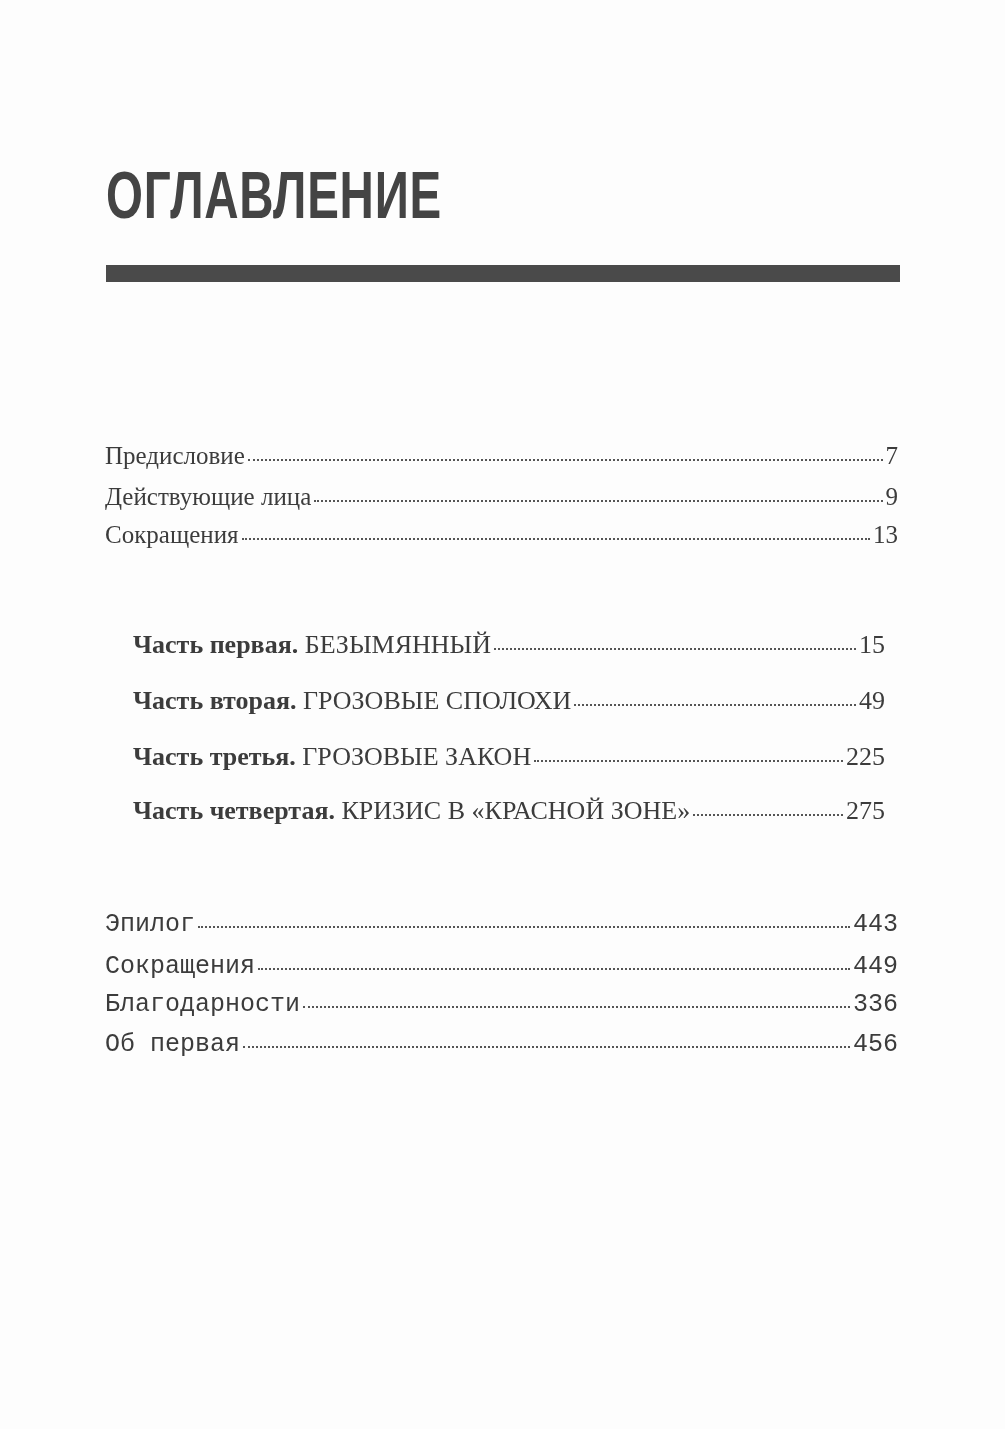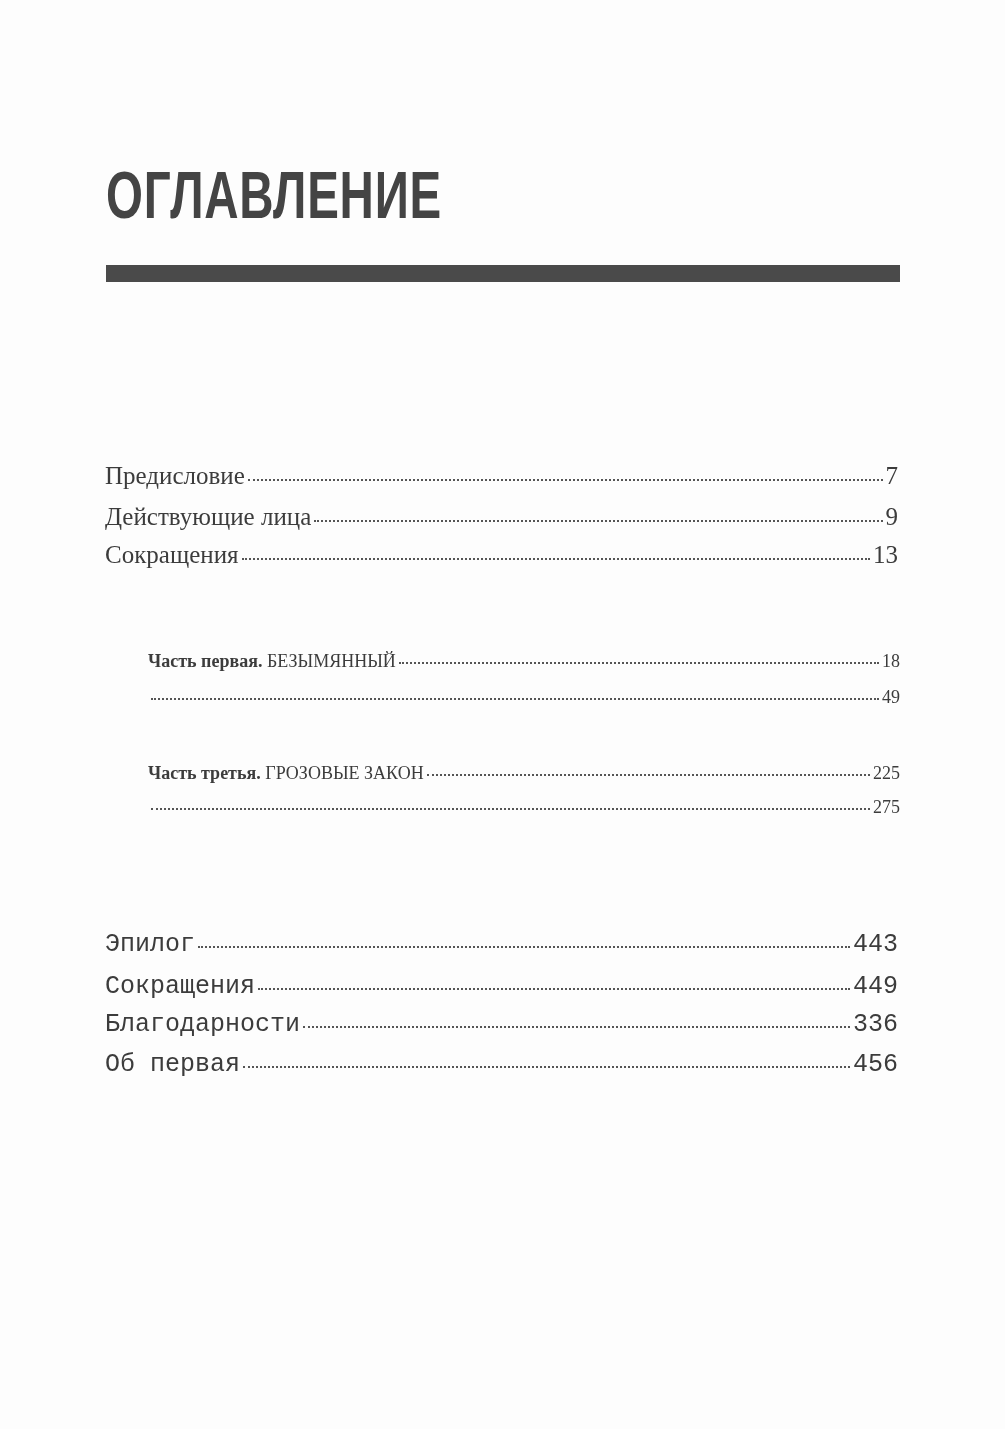--- a/index.html
+++ b/index.html
@@ -30,31 +30,31 @@
       background: #4a4a4a;
     }
     .toc-row {
       position: absolute;
       display: flex;
       align-items: baseline;
       font-size: 25px;
       line-height: 1;
       color: #3c3c3c;
     }
-    .toc-row .label { white-space: nowrap; margin-top: 20px; }
+    .toc-row .label { white-space: nowrap; }
     .toc-row .label b { font-weight: bold; }
     .toc-row .leader {
       flex: 1;
       border-bottom: 2px dotted #555;
       margin: 0 3px;
       transform: translateY(-3px);
     }
     .toc-row .page { white-space: nowrap; }
     .group1 .toc-row { left: 105px; width: 793px; }
-    .group2 .toc-row { left: 148px; width: 752px; font-size: 18px; }
+    .group2 .toc-row { left: 133px; width: 752px; font-size: 26px; }
     .group3 .toc-row { left: 105px; width: 793px; font-family: Liberation Mono, monospace; }
   </style>
 </head>
 <body>
 
 <div class="title">ОГЛАВЛЕНИЕ</div>
 <div class="rule"></div>
 
 <div class="group1">
   <div class="toc-row" style="top:443px">
@@ -71,32 +71,34 @@
     <span class="label">Сокращения</span>
     <span class="leader"></span>
     <span class="page">13</span>
   </div>
 </div>
 
 <div class="group2">
   <div class="toc-row" style="top:632px">
     <span class="label"><b>Часть первая.</b> <span>БЕЗЫМЯННЫЙ</span></span>
     <span class="leader"></span>
-    <span class="page">18</span>
+    <span class="page">15</span>
   </div>
   <div class="toc-row" style="top:688px">
+    <span class="label"><b>Часть вторая.</b> <span>ГРОЗОВЫЕ СПОЛОХИ</span></span>
     <span class="leader"></span>
     <span class="page">49</span>
   </div>
   <div class="toc-row" style="top:744px">
     <span class="label"><b>Часть третья.</b> <span>ГРОЗОВЫЕ ЗАКОН</span></span>
     <span class="leader"></span>
     <span class="page">225</span>
   </div>
   <div class="toc-row" style="top:798px">
+    <span class="label"><b>Часть четвертая.</b> <span>КРИЗИС В «КРАСНОЙ ЗОНЕ»</span></span>
     <span class="leader"></span>
     <span class="page">275</span>
   </div>
 </div>
 
 <div class="group3">
   <div class="toc-row" style="top:912px">
     <span class="label">Эпилог</span>
     <span class="leader"></span>
     <span class="page">443</span>

